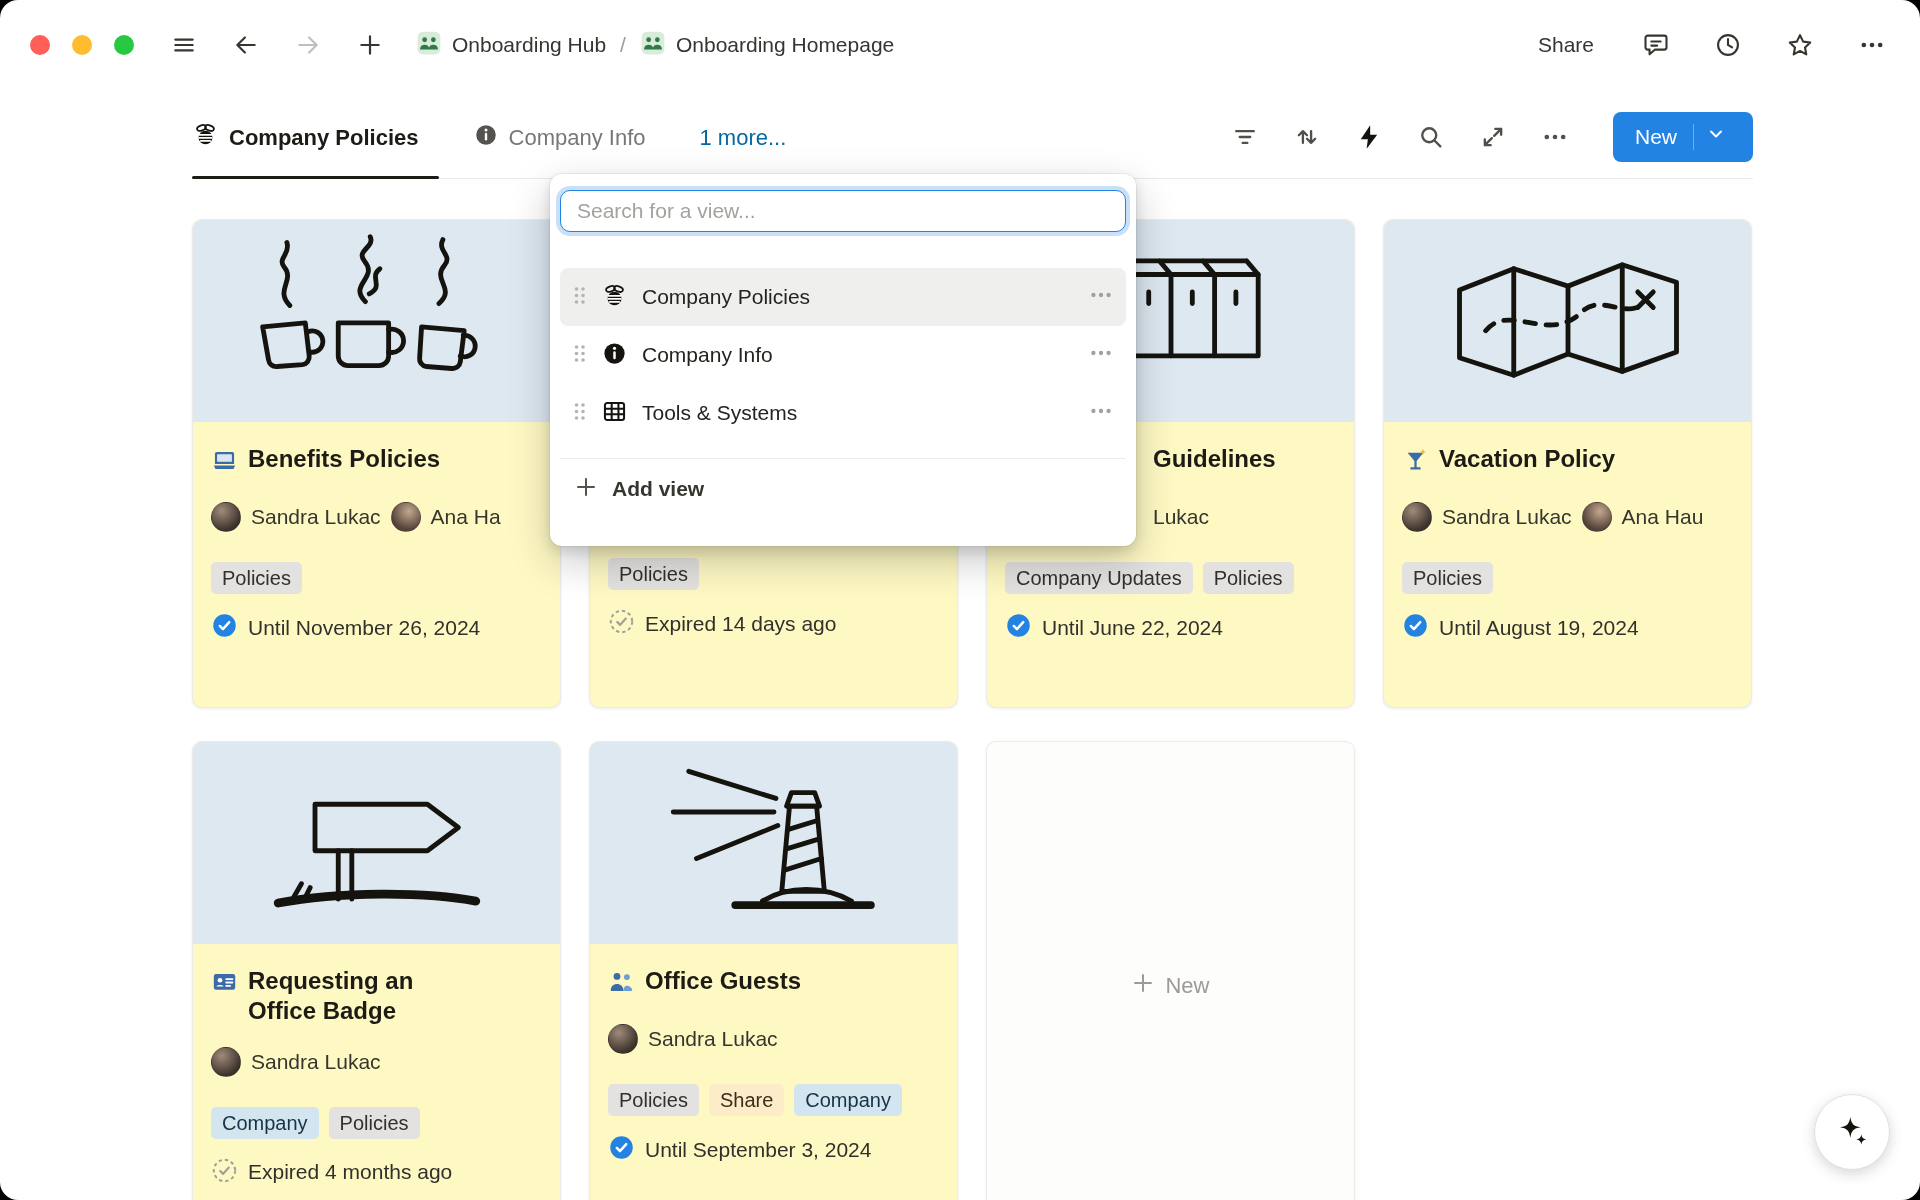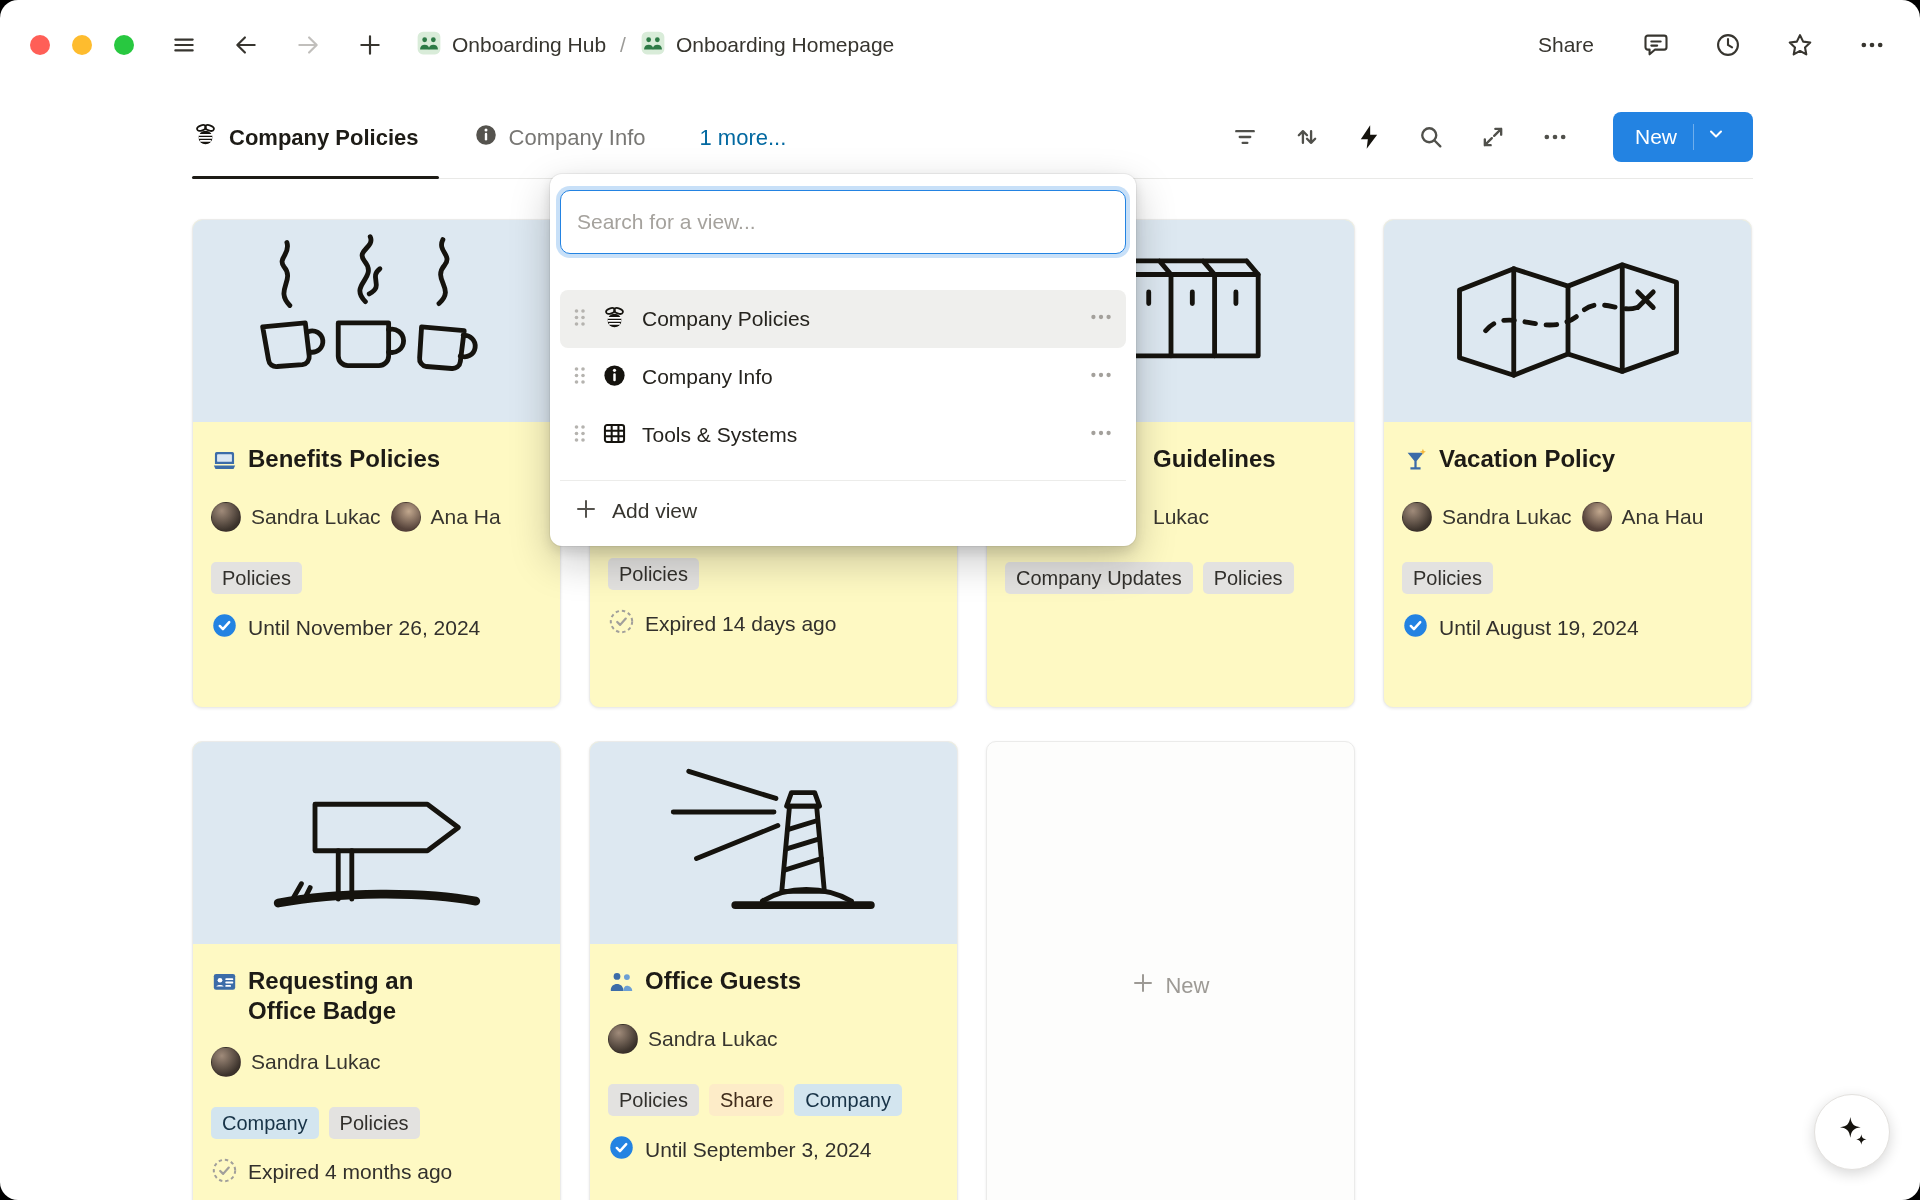--- a/index.html
+++ b/index.html
@@ -52,28 +52,28 @@
   .tag-yellow { background:#fdecc8; color:#402c1b; }
   .status-row { display:flex; align-items:center; gap:10px; margin-top:18px; }
   .status-text { font-size:21px; color:#32302c; }
   .occl-spacer { display:inline-block; flex:none; width:138px; }
   .spacer-row { min-height:30px; }
   .new-card { align-items:center; justify-content:center; flex-direction:row; gap:10px; background:#fdfdfc; color:#9d9a95; font-size:22px; }
 
   
   .view-menu { position:absolute; top:174px; left:550px; width:586px; height:372px; background:#fff; border-radius:12px; z-index:40;
     box-shadow:0 0 0 1px rgba(15,15,15,.05), 0 5px 12px rgba(15,15,15,.12), 0 15px 40px rgba(15,15,15,.22); padding:16px 10px 10px; }
-  .vm-search { display:block; width:100%; height:64px; border:1.5px solid #2383e2; border-radius:10px; padding:0 16px; font-size:21px; font-family:inherit; color:#37352f; outline:none; box-shadow:0 0 0 4px rgba(35,131,226,.25); }
+  .vm-search { display:block; width:100%; height:42px; border:1.5px solid #2383e2; border-radius:10px; padding:0 16px; font-size:21px; font-family:inherit; color:#37352f; outline:none; box-shadow:0 0 0 4px rgba(35,131,226,.25); }
   .vm-search::placeholder { color:#a5a29d; }
   .vm-items { margin-top:36px; }
   .vm-row { display:flex; align-items:center; gap:14px; height:58px; border-radius:8px; padding:0 12px; cursor:pointer; }
   .vm-row.selected { background:#efefed; }
   .vm-label { flex:1; font-size:21px; font-weight:500; color:#25231e; }
   .vm-divider { height:1px; background:#ececea; margin:16px 0 4px; }
-  .vm-add { display:flex; align-items:center; gap:14px; height:52px; padding:0 14px; cursor:pointer; font-size:21px; color:#37352f; border-radius:8px; }
+  .vm-add { display:flex; align-items:center; gap:14px; height:52px; padding:0 14px; cursor:pointer; font-size:21px; color:#37352f; border-radius:8px;font-weight:bold; }
 
   
   .ai-btn { position:absolute; right:30px; bottom:30px; width:76px; height:76px; border-radius:50%; background:#fff; border:1px solid #e3e1de; box-shadow:0 4px 14px rgba(0,0,0,.16); display:flex; align-items:center; justify-content:center; cursor:pointer; z-index:60; }
 </style>
 </head>
 <body>
 
 <div class="window">
 
   <header class="titlebar">
@@ -323,20 +323,29 @@
           <span class="card-title">Guidelines</span>
         </div>
         <div class="people-row">
           <span class="occl-spacer"></span>
           <span class="person-name">Lukac</span>
         </div>
         <div class="tags-row">
           <span class="tag">Company Updates</span>
           <span class="tag">Policies</span>
         </div>
+        <div class="status-row">
+          <span>
+            <svg width="27" height="27" viewBox="0 0 24 24">
+                <circle cx="12" cy="12" r="10" fill="#2383e2"></circle>
+                <path d="M7.8 12.4l2.8 2.8 5.6-6.2" stroke="#fff" stroke-width="2.2" fill="none" stroke-linecap="round" stroke-linejoin="round"></path>
+              </svg>
+          </span>
+          <span class="status-text">Until June 22, 2024</span>
+        </div>
       </div>
     </article>
 
     <article class="card">
       <div class="card-cover">
         <svg width="310" height="178" viewBox="0 0 320 180" fill="none" stroke="#15130e" stroke-width="5" stroke-linecap="round" stroke-linejoin="round">
           <path d="M48 58 104 36l56 18 56-22 56 18v72l-56 20-56-18-56 22-56-18z"></path>
           <path d="M104 36v110M160 54v70M216 32v110"></path>
           <path d="M75 100c25-30 65 15 100-20 18-18 45 8 63-8" stroke-dasharray="11 11"></path>
           <path d="M232 60l16 16M248 60l-16 16"></path>

